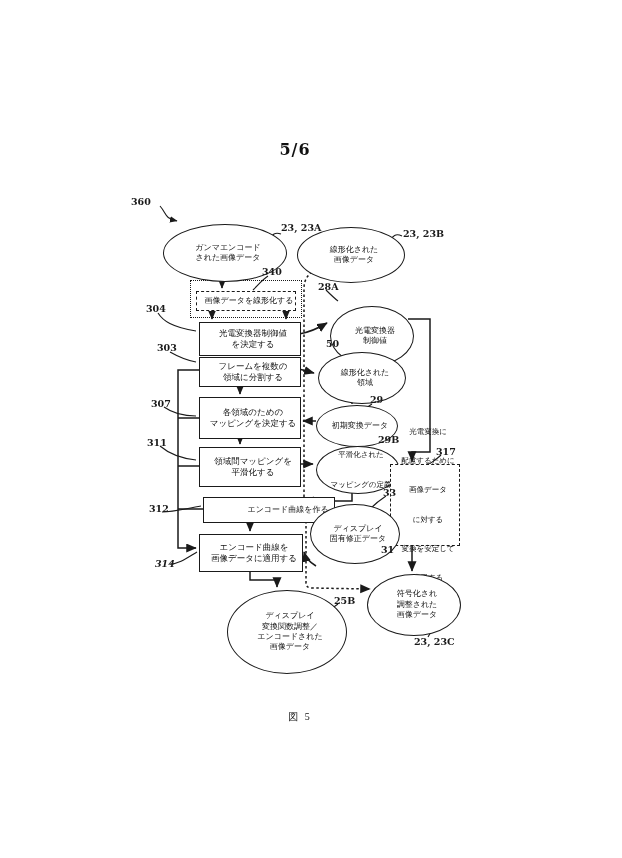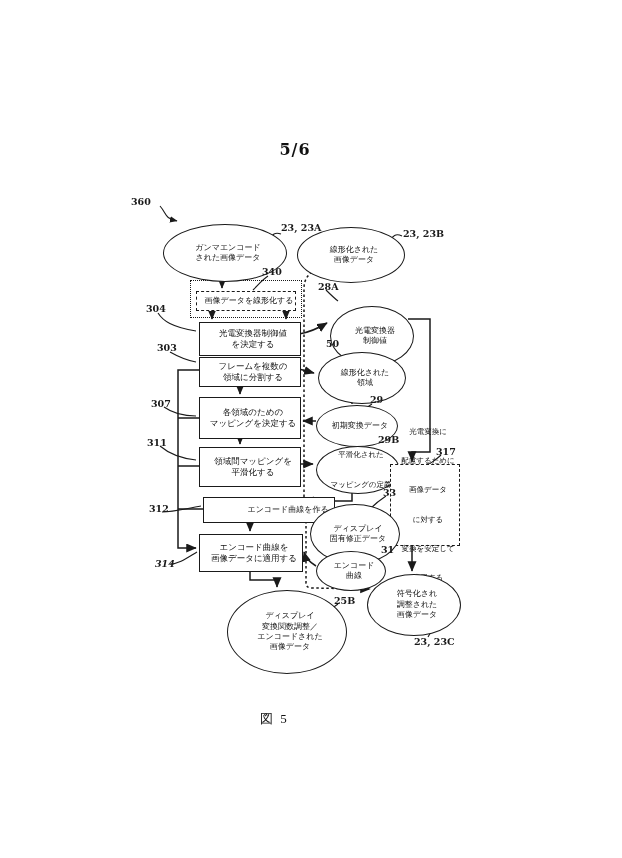--- a/index.html
+++ b/index.html
@@ -14,21 +14,21 @@
   .box{border:1.6px solid #1a1a1a;font-size:8.5px;line-height:1.3;}
   .box.dashed{border:1.6px dashed #1a1a1a;}
   .container-box{position:absolute;z-index:1;border:1.3px dotted #1a1a1a;background:transparent;}
   .ellipse{border:1.8px solid #1a1a1a;border-radius:50%;font-size:8px;line-height:1.3;padding:2px;}
   .small{font-size:7.5px;line-height:1.35;gap:19px;}
   .ref{position:absolute;z-index:3;font-family:"DejaVu Serif",serif;
     font-size:9.5px;font-weight:bold;color:#1a1a1a;white-space:nowrap;background:transparent;}
   .pagehead{position:absolute;z-index:3;font-family:"DejaVu Serif",serif;
     font-size:16px;font-weight:bold;letter-spacing:1px;text-align:center;}
   .figcaption{position:absolute;z-index:3;font-family:Liberation Serif, serif;
-    font-size:13px;text-align:left;letter-spacing:2px;}
+    font-size:10px;text-align:center;letter-spacing:2px;}
   .tl{width:100%;margin-left:6px;}
 </style>
 </head>
 <body>
 
 <div id="canvas">
 
   <div class="pagehead" style="left:255px;top:140px;width:80px;">5/6</div>
   <div class="figcaption" style="left:260px;top:710px;width:80px;">図 5</div>
 
@@ -189,24 +189,20 @@
   </div>
   <div class="node ellipse" style="left:310px;top:504px;width:84px;height:54px;">
     <div class="tl">ディスプレイ</div>
     <div class="tl">固有修正データ</div>
   </div>
 
   <div class="node box" style="left:199px;top:534px;width:102px;height:36px;">
     <div class="tl">エンコード曲線を</div>
     <div class="tl">画像データに適用する</div>
   </div>
-  <div class="node ellipse" style="left:316px;top:551px;width:64px;height:34px;">
-    <div class="tl">エンコード</div>
-    <div class="tl">曲線</div>
-  </div>
 
   <div class="node ellipse" style="left:227px;top:590px;width:114px;height:78px;">
     <div class="tl">ディスプレイ</div>
     <div class="tl">変換関数調整／</div>
     <div class="tl">エンコードされた</div>
     <div class="tl">画像データ</div>
   </div>
   <div class="node ellipse" style="left:367px;top:574px;width:88px;height:56px;">
     <div class="tl">符号化され</div>
     <div class="tl">調整された</div>

